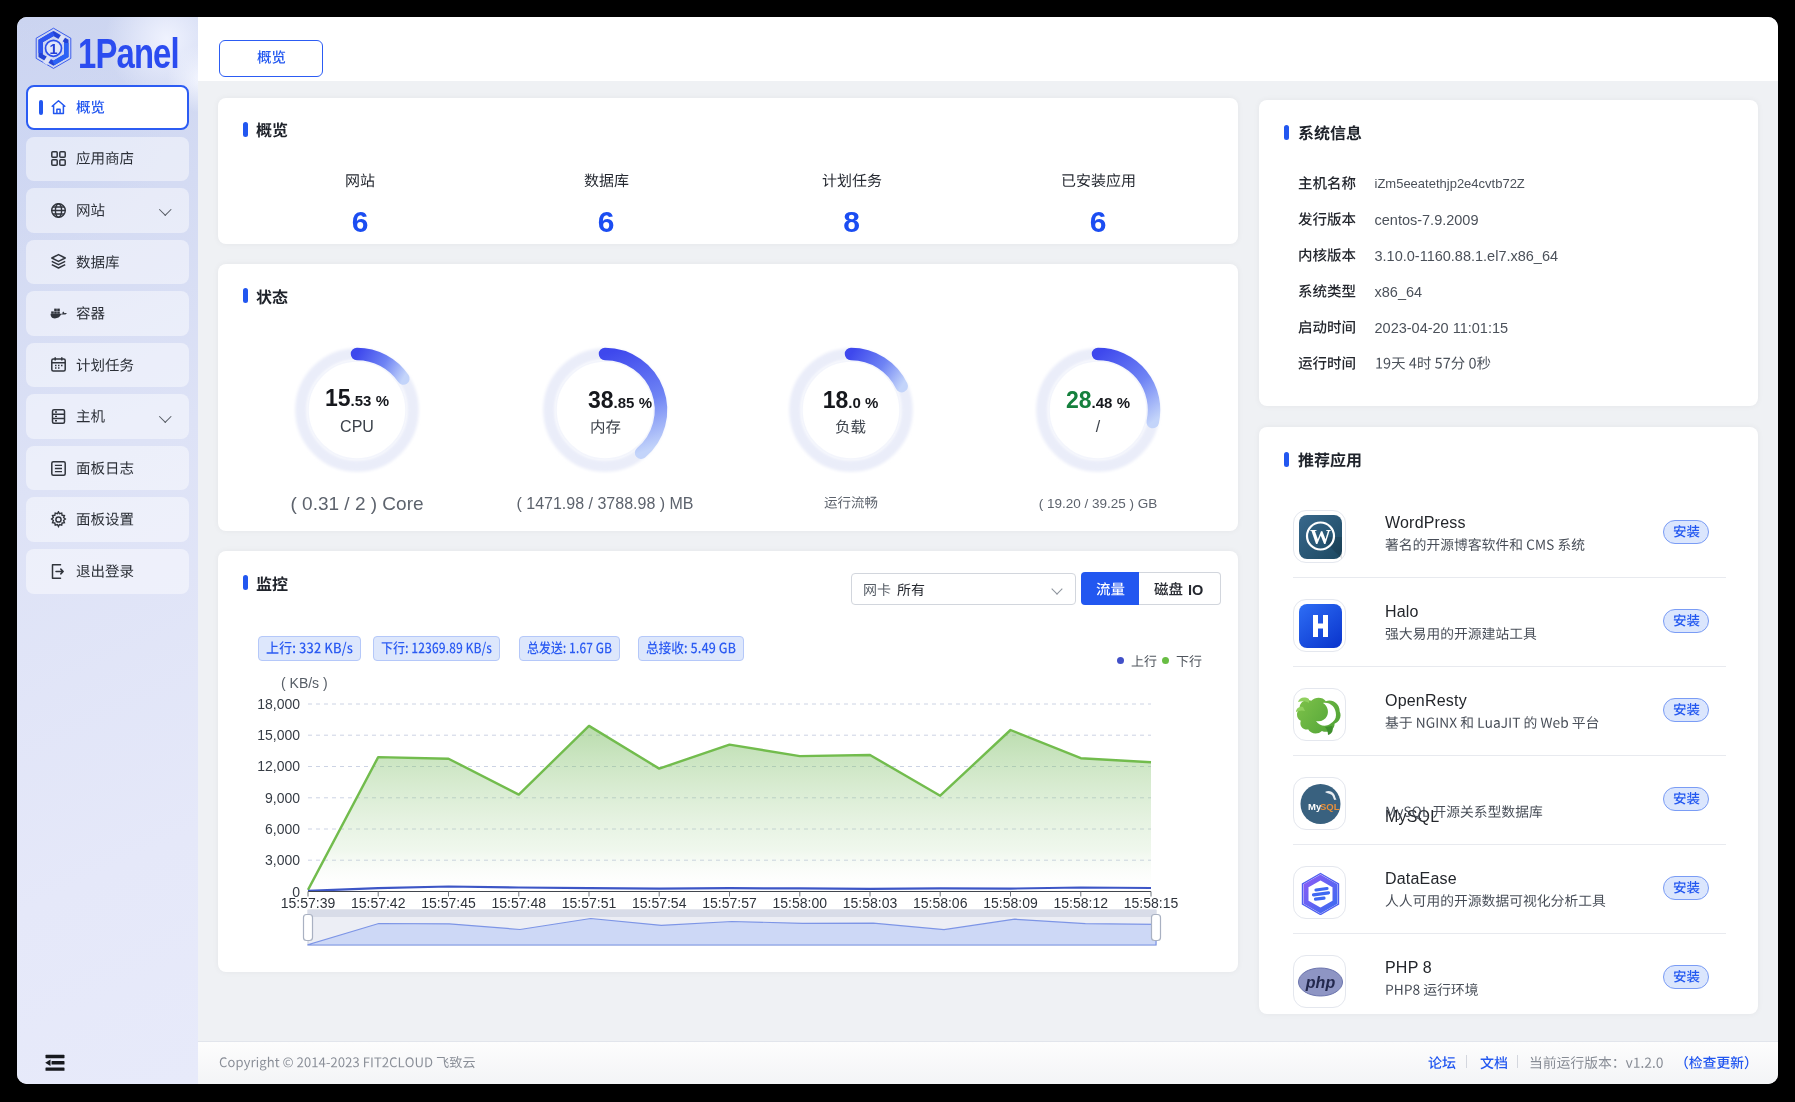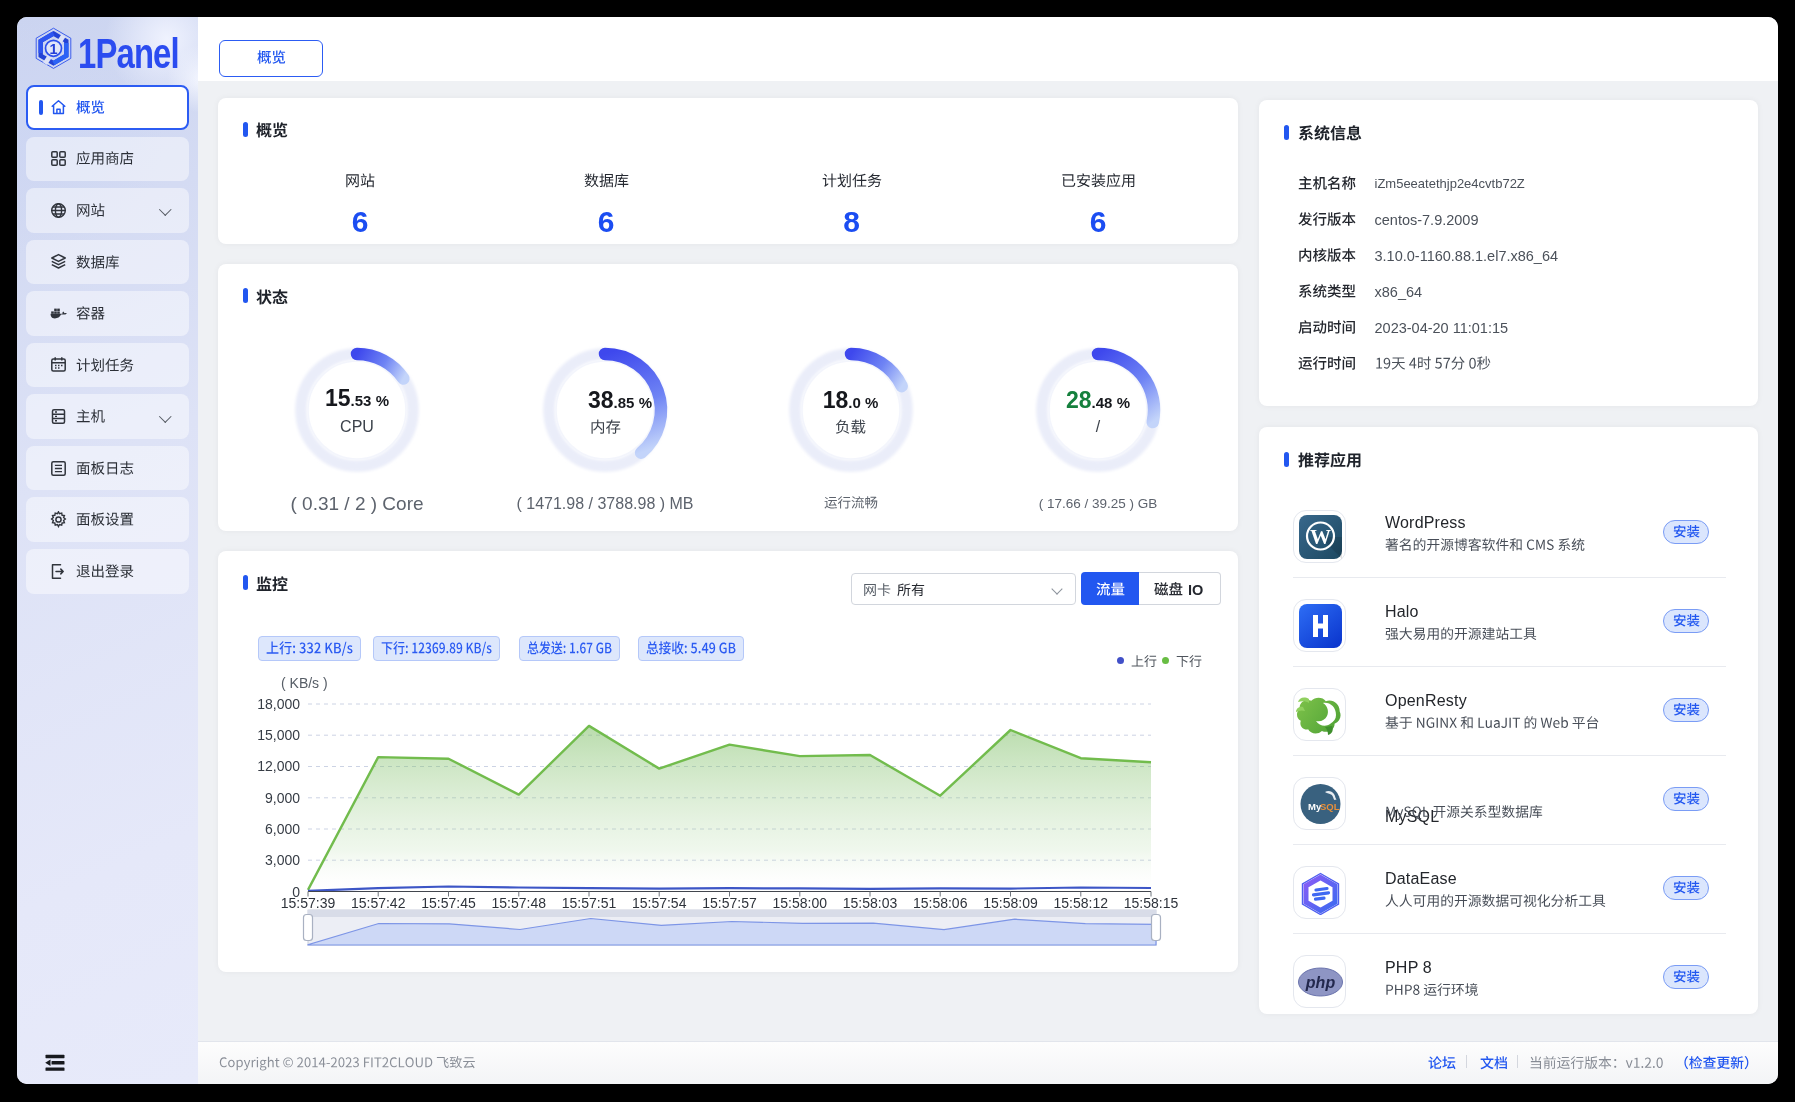--- a/index.html
+++ b/index.html
@@ -505,21 +505,21 @@
           <feGaussianBlur stdDeviation="1.6"></feGaussianBlur>
         </filter>
       </defs>
 <circle cx="80" cy="80" r="56" fill="none" stroke="#eaedf9" stroke-width="11.5" filter="url(#gb3)"></circle>
 <circle cx="80" cy="80" r="49" fill="none" stroke="#f3f5fc" stroke-width="1.5"></circle>
 <path d="M 80 24 A 56 56 0 0 1 134.7 92.1" fill="none" stroke="url(#gg3)" stroke-width="12.5" stroke-linecap="round"></path>
 </svg>
     <div style="position:absolute;left:1006.0px;top:372.4px;width:150px;text-align:center;white-space:nowrap;line-height:23px">
 <span style="font-size:23px;font-weight:bold;color:#15803d">28</span><span style="font-size:15px;font-weight:bold;color:#16181d">.48 %</span></div>
     <div style="position:absolute;font-size:16px;color:#3c424b;font-weight:normal;white-space:nowrap;line-height:16px;left:1081.0px;top:402.4px;transform:translateX(-50%)">/</div>
-    <div style="position:absolute;font-size:13.5px;color:#5d636d;font-weight:normal;white-space:nowrap;line-height:13.5px;left:1081.0px;top:479.9px;transform:translateX(-50%)">( 17.66 / 39.25 ) GB</div>
+    <div style="position:absolute;font-size:13.5px;color:#5d636d;font-weight:normal;white-space:nowrap;line-height:13.5px;left:1081.0px;top:479.9px;transform:translateX(-50%)">( 19.20 / 39.25 ) GB</div>
     <div class="card" style="left:201px;top:534px;width:1020px;height:421px"></div>
     <div class="mk" style="left:226px;top:558px"></div>
     <svg style="position:absolute;left:239.0px;top:556.5px;overflow:visible" width="32.0" height="20.8" fill="#1f232b">
       <use href="#qb76d1" transform="translate(0.0 16.0) scale(0.01600 -0.01600)"></use>
       <use href="#qb63a7" transform="translate(16.0 16.0) scale(0.01600 -0.01600)"></use>
     </svg>
     <svg style="position:absolute;left:201px;top:652px" width="1020" height="286" font-family="Liberation Sans,sans-serif">
       <defs>
         <linearGradient id="ga" x1="0" y1="0" x2="0" y2="1">
 <stop offset="0" stop-color="#74b95a" stop-opacity="0.5"></stop>

